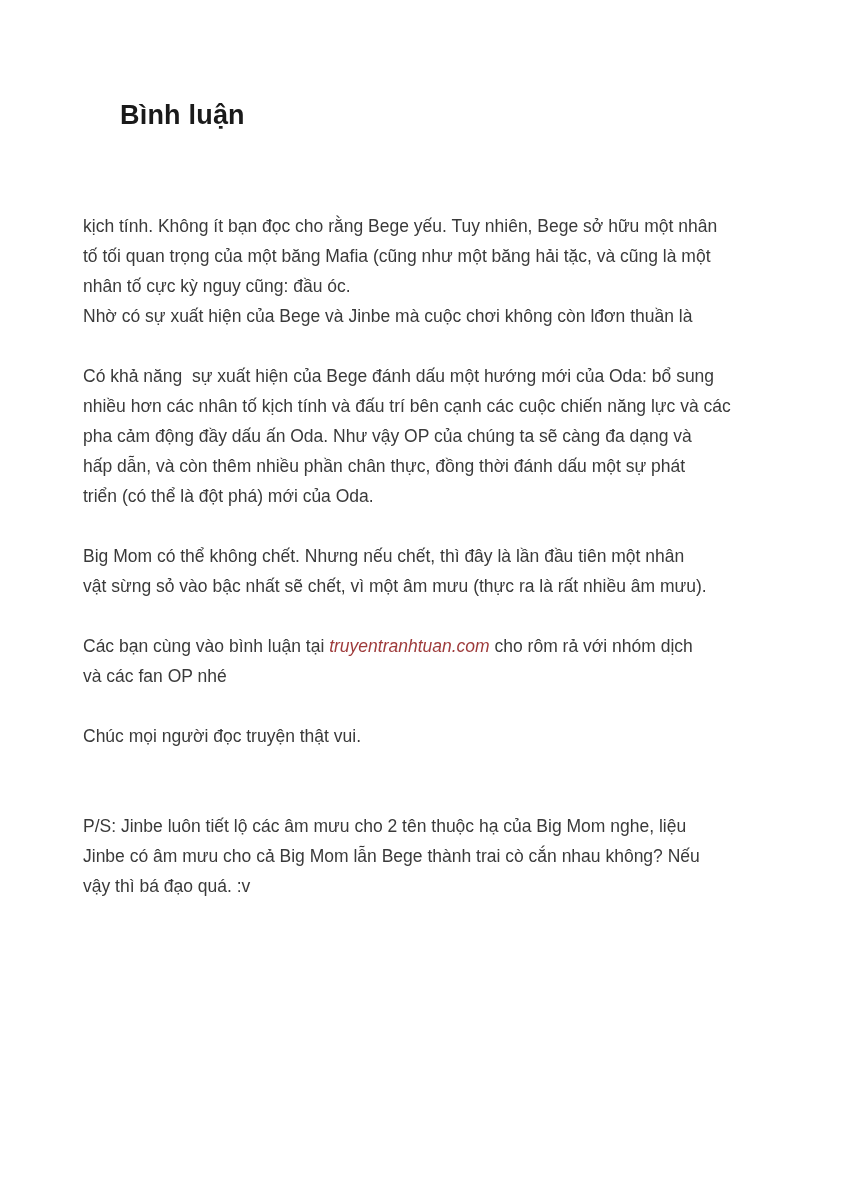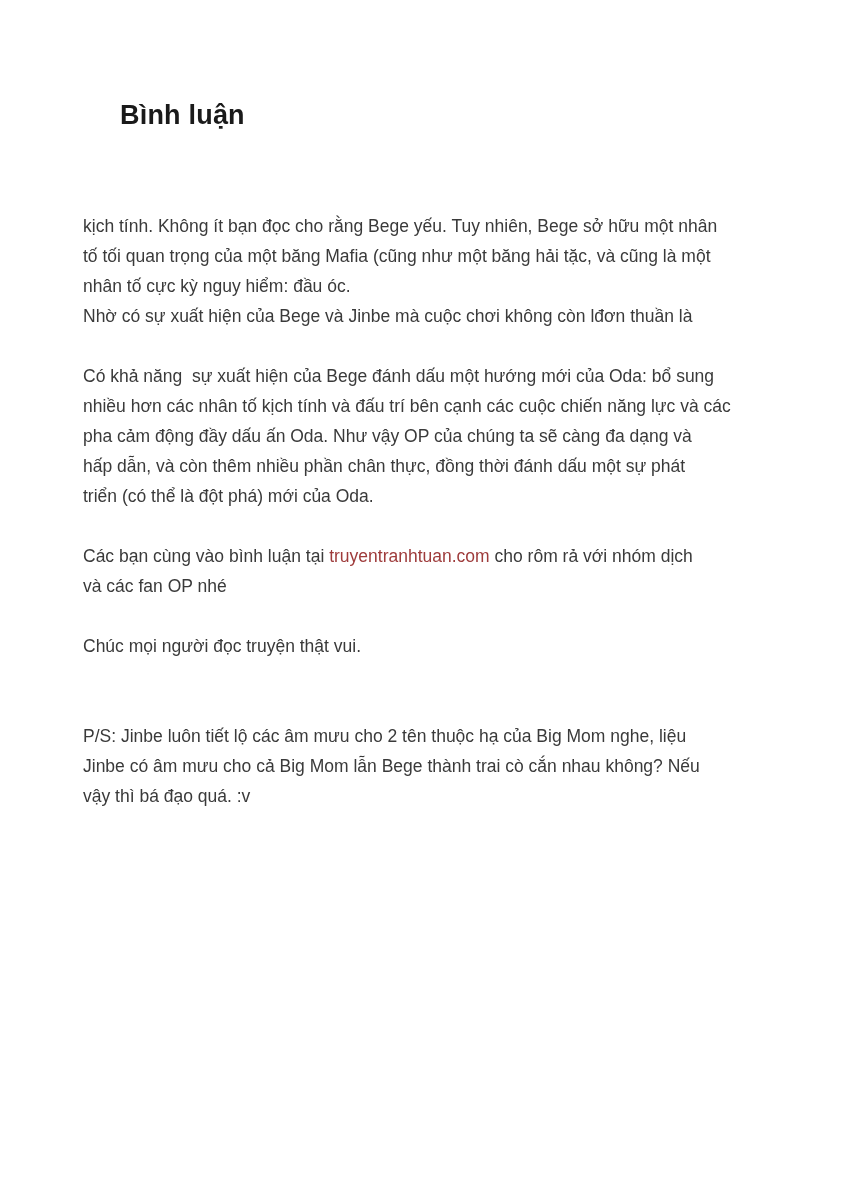--- a/index.html
+++ b/index.html
@@ -45,44 +45,49 @@
   .para.extra-top { margin-top: 60px; }
   .line {
     height: 30px;
     line-height: 30px;
     white-space: pre;
   }
   .link {
     color: var(--link);
     text-decoration: none;
     cursor: pointer;
+    font-style: italic;
   }
 </style>
 </head>
 <body>
 
 <div class="page">
   <h1 class="title">Bình luận</h1>
 
   <div class="content">
     <div class="para">
         <div class="line">kịch tính. Không ít bạn đọc cho rằng Bege yếu. Tuy nhiên, Bege sở hữu một nhân</div>
         <div class="line">tố tối quan trọng của một băng Mafia (cũng như một băng hải tặc, và cũng là một</div>
-        <div class="line">nhân tố cực kỳ nguy hiểm: đầu óc.</div>
+        <div class="line">nhân tố cực kỳ nguy cũng: đầu óc.</div>
         <div class="line">Nhờ có sự xuất hiện của Bege và Jinbe mà cuộc chơi không còn lđơn thuần là</div>
       </div>
 
     <div class="para">
         <div class="line">Có khả năng  sự xuất hiện của Bege đánh dấu một hướng mới của Oda: bổ sung</div>
         <div class="line">nhiều hơn các nhân tố kịch tính và đấu trí bên cạnh các cuộc chiến năng lực và các</div>
         <div class="line">pha cảm động đầy dấu ấn Oda. Như vậy OP của chúng ta sẽ càng đa dạng và</div>
         <div class="line">hấp dẫn, và còn thêm nhiều phần chân thực, đồng thời đánh dấu một sự phát</div>
         <div class="line">triển (có thể là đột phá) mới của Oda.</div>
       </div>
 
+    <div class="para">
+        <div class="line">Big Mom có thể không chết. Nhưng nếu chết, thì đây là lần đầu tiên một nhân</div>
+        <div class="line">vật sừng sỏ vào bậc nhất sẽ chết, vì một âm mưu (thực ra là rất nhiều âm mưu).</div>
+      </div>
 
     <div class="para">
       <div class="line"><span>Các bạn cùng vào bình luận tại </span><a class="link" href="#">truyentranhtuan.com</a><span> cho rôm rả với nhóm dịch</span></div>
       <div class="line">và các fan OP nhé</div>
     </div>
 
     <div class="para">
         <div class="line">Chúc mọi người đọc truyện thật vui.</div>
       </div>
 

